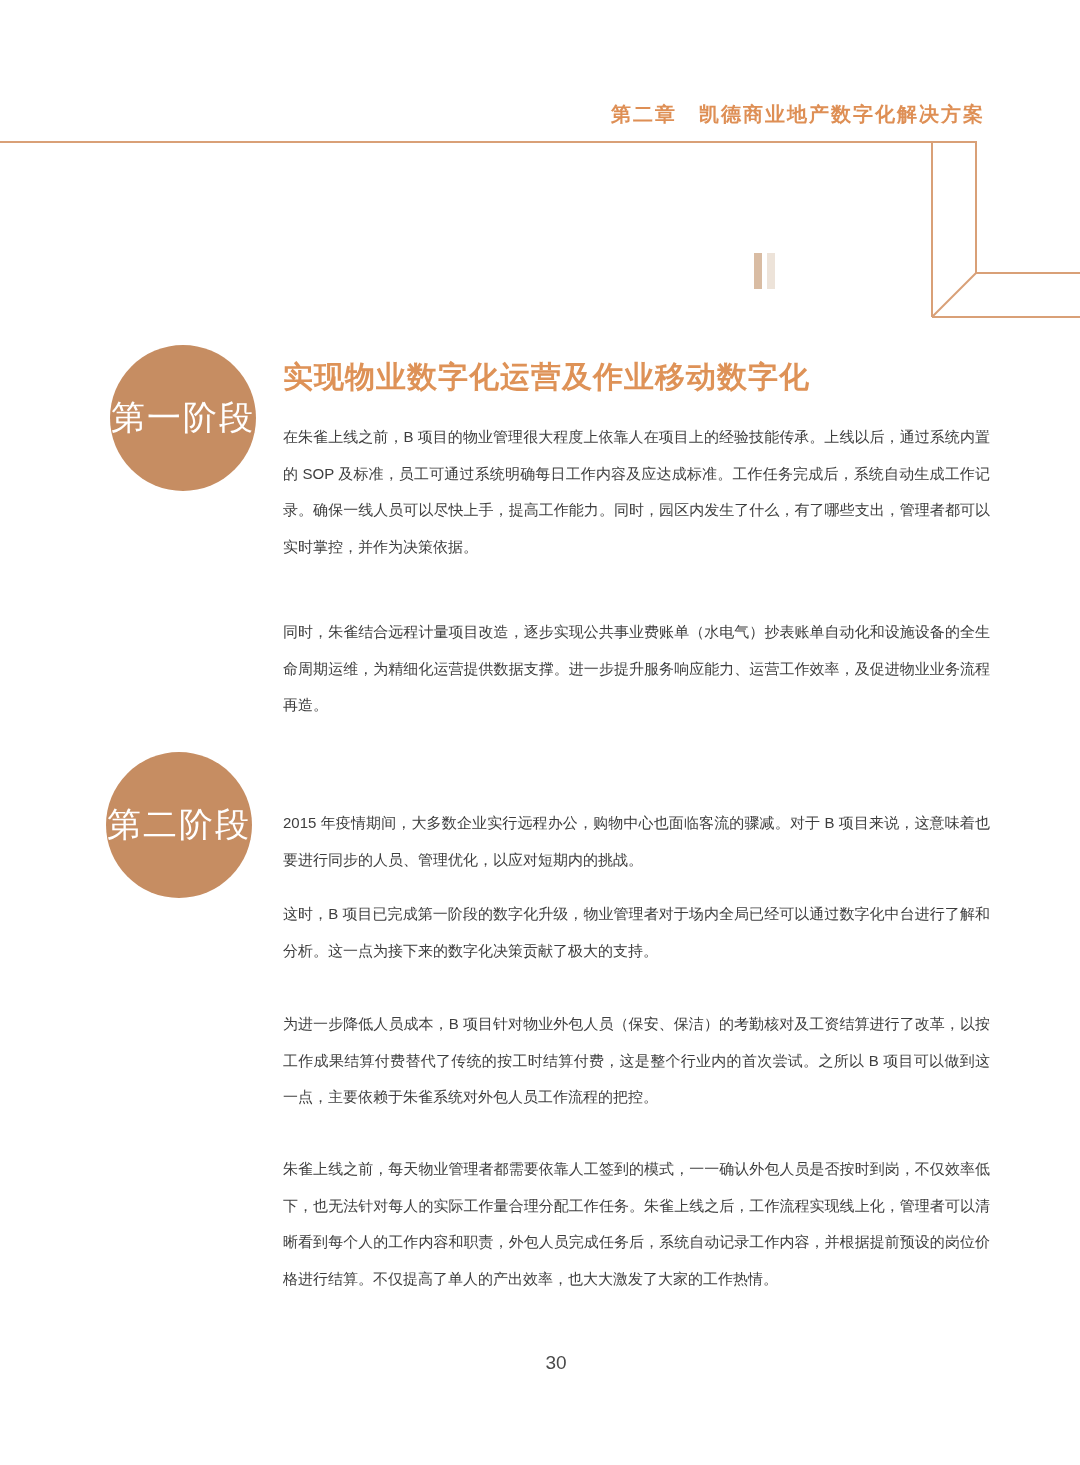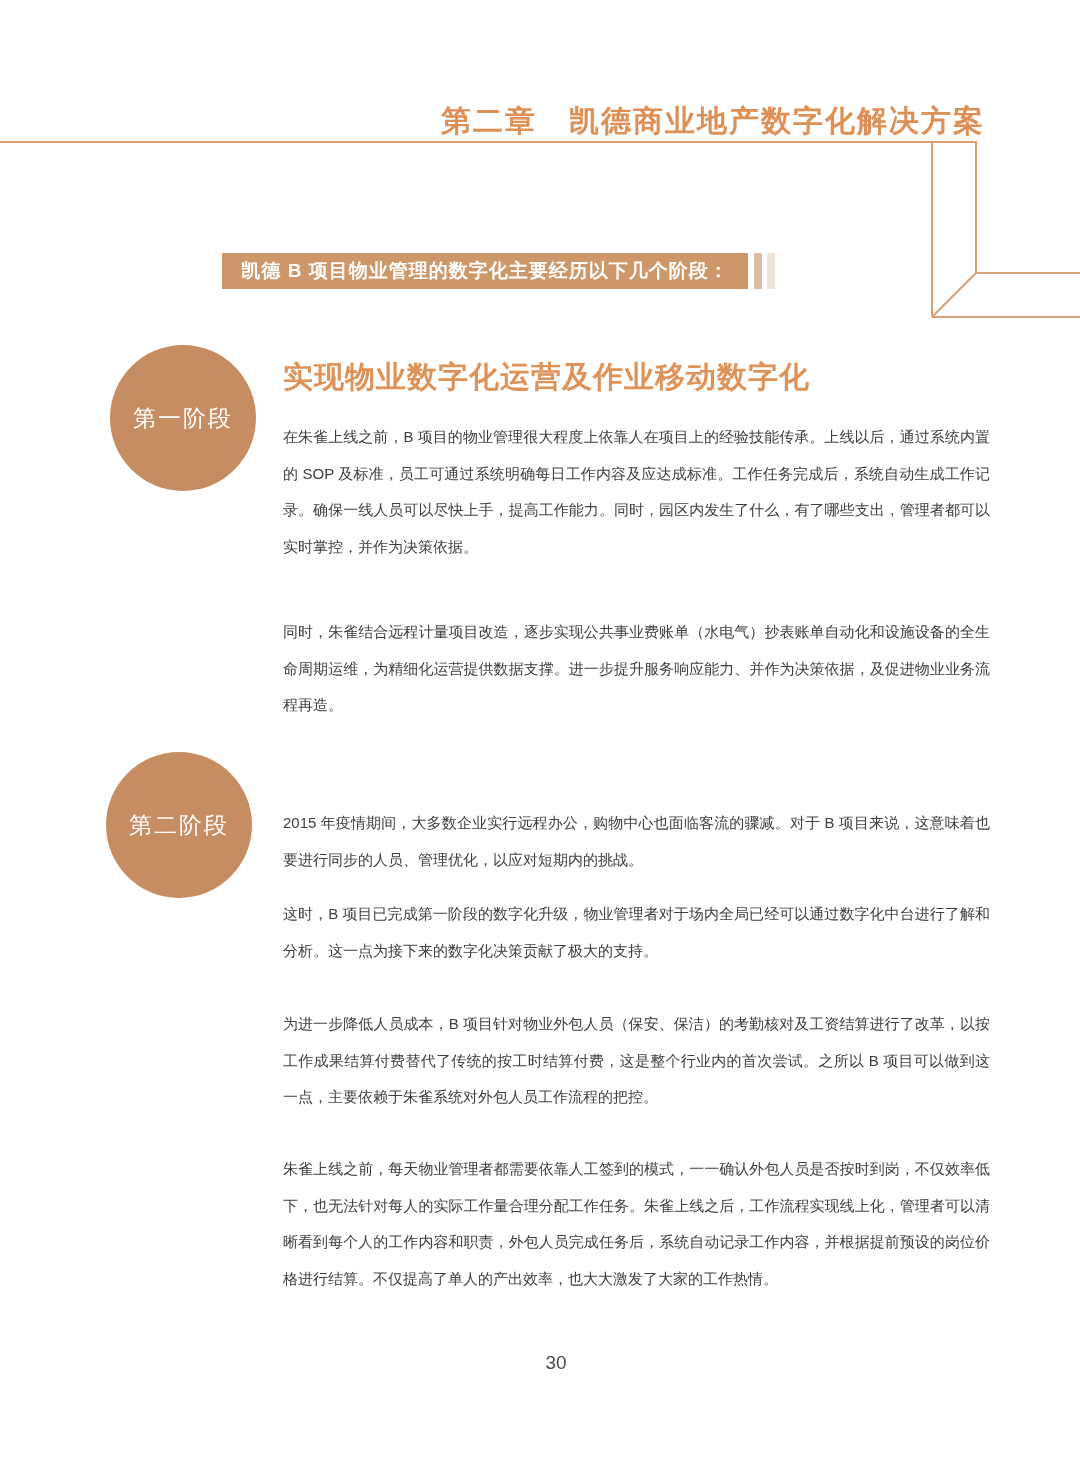--- a/index.html
+++ b/index.html
@@ -8,21 +8,21 @@
     width:1080px; height:1465px;
     position:relative;
     font-family:"Liberation Sans", sans-serif;
     overflow:hidden;
   }
   .page { position:absolute; inset:0; background:#ffffff; }
 
   
   .chapter-title {
     position:absolute; top:101px; right:95px;
-    font-size:30px; font-weight:bold; color:#DE8F55;
+    font-size:20px; font-weight:bold; color:#DE8F55;
     letter-spacing:2px; white-space:nowrap;
   }
   .header-rule {
     position:absolute; top:141px; left:0; width:976px; height:2px;
     background:#D9A077;
   }
   .corner-decor {
     position:absolute; top:141px; right:0; width:150px; height:180px;
   }
 
@@ -35,21 +35,21 @@
   }
   .banner-bars { position:absolute; left:754px; top:253px; height:36px; display:flex; gap:5px; }
   .banner-bar-1 { width:8px; height:36px; background:#D9BCA3; }
   .banner-bar-2 { width:8px; height:36px; background:#EDE3D9; }
 
   
   .stage-circle {
     position:absolute; width:146px; height:146px; border-radius:50%;
     background:#C68D62; color:#ffffff;
     display:flex; align-items:center; justify-content:center;
-    font-size:23px; letter-spacing:2px; white-space:nowrap;
+    font-size:34px; letter-spacing:2px; white-space:nowrap;
   }
   .circle-1 { left:110px; top:345px; }
   .circle-2 { left:106px; top:752px; }
 
   
   .section-heading {
     position:absolute; left:283px;
     font-size:30px; font-weight:bold; color:#DE9257;
     letter-spacing:1px; white-space:nowrap;
   }
@@ -86,30 +86,29 @@
   <svg class="corner-decor" viewBox="0 0 150 180" xmlns="http://www.w3.org/2000/svg">
     <g stroke="#D9A077" stroke-width="2" fill="none">
       <line x1="2" y1="0" x2="2" y2="176"></line>
       <line x1="46" y1="0" x2="46" y2="132"></line>
       <line x1="46" y1="132" x2="150" y2="132"></line>
       <line x1="2" y1="176" x2="150" y2="176"></line>
       <line x1="2" y1="176" x2="46" y2="132"></line>
     </g>
   </svg>
 
-  <div class="banner">凯德 B 项目物业管理的数字化主要经历以下几个阶段：</div>
   <div class="banner-bars">
     <div class="banner-bar-1"></div>
     <div class="banner-bar-2"></div>
   </div>
 
   <div class="stage-circle circle-1">第一阶段</div>
   <div class="section-heading heading-1">实现物业数字化运营及作业移动数字化</div>
   <p class="para para-1-1">在朱雀上线之前，B 项目的物业管理很大程度上依靠人在项目上的经验技能传承。上线以后，通过系统内置的 SOP 及标准，员工可通过系统明确每日工作内容及应达成标准。工作任务完成后，系统自动生成工作记录。确保一线人员可以尽快上手，提高工作能力。同时，园区内发生了什么，有了哪些支出，管理者都可以实时掌控，并作为决策依据。</p>
-  <p class="para para-1-2">同时，朱雀结合远程计量项目改造，逐步实现公共事业费账单（水电气）抄表账单自动化和设施设备的全生命周期运维，为精细化运营提供数据支撑。进一步提升服务响应能力、并作为决策依据，及促进物业业务流程再造。</p>
+  <p class="para para-1-2">同时，朱雀结合远程计量项目改造，逐步实现公共事业费账单（水电气）抄表账单自动化和设施设备的全生命周期运维，为精细化运营提供数据支撑。进一步提升服务响应能力、运营工作效率，及促进物业业务流程再造。</p>
 
   <div class="stage-circle circle-2">第二阶段</div>
   <p class="para para-2-1">2015 年疫情期间，大多数企业实行远程办公，购物中心也面临客流的骤减。对于 B 项目来说，这意味着也要进行同步的人员、管理优化，以应对短期内的挑战。</p>
   <p class="para para-2-2">这时，B 项目已完成第一阶段的数字化升级，物业管理者对于场内全局已经可以通过数字化中台进行了解和分析。这一点为接下来的数字化决策贡献了极大的支持。</p>
   <p class="para para-2-3">为进一步降低人员成本，B 项目针对物业外包人员（保安、保洁）的考勤核对及工资结算进行了改革，以按工作成果结算付费替代了传统的按工时结算付费，这是整个行业内的首次尝试。之所以 B 项目可以做到这一点，主要依赖于朱雀系统对外包人员工作流程的把控。</p>
   <p class="para para-2-4">朱雀上线之前，每天物业管理者都需要依靠人工签到的模式，一一确认外包人员是否按时到岗，不仅效率低下，也无法针对每人的实际工作量合理分配工作任务。朱雀上线之后，工作流程实现线上化，管理者可以清晰看到每个人的工作内容和职责，外包人员完成任务后，系统自动记录工作内容，并根据提前预设的岗位价格进行结算。不仅提高了单人的产出效率，也大大激发了大家的工作热情。</p>
 
   <div class="page-number">30</div>
 
 </div>

